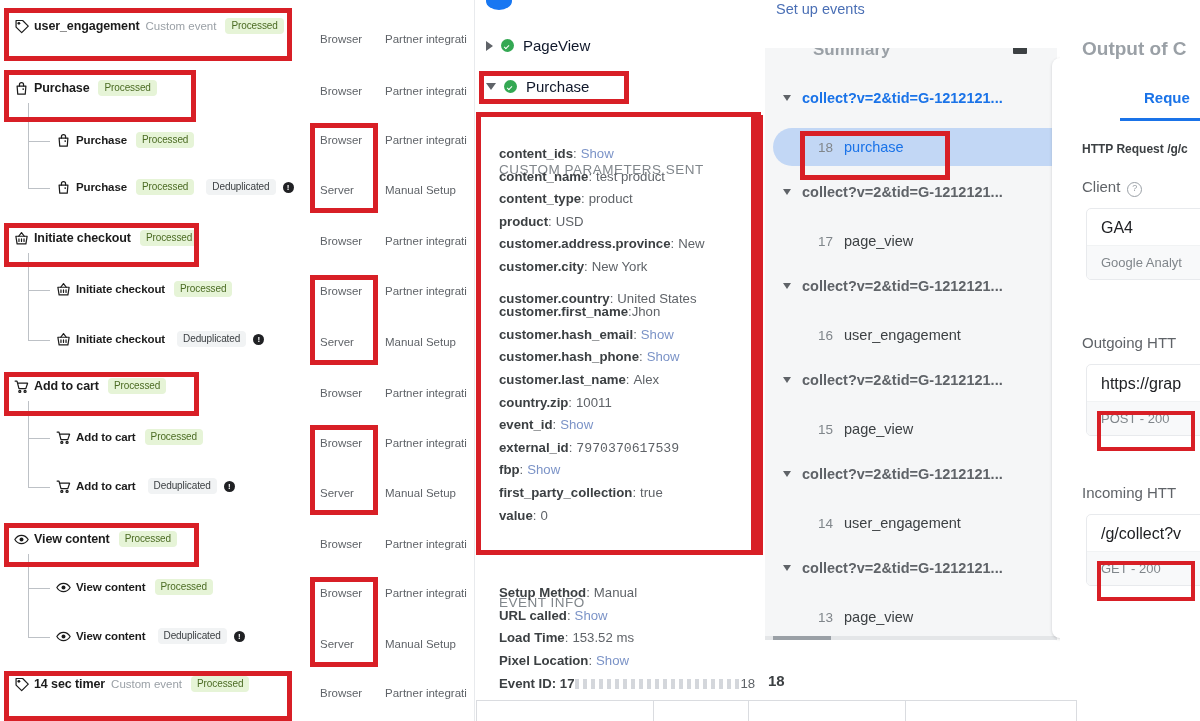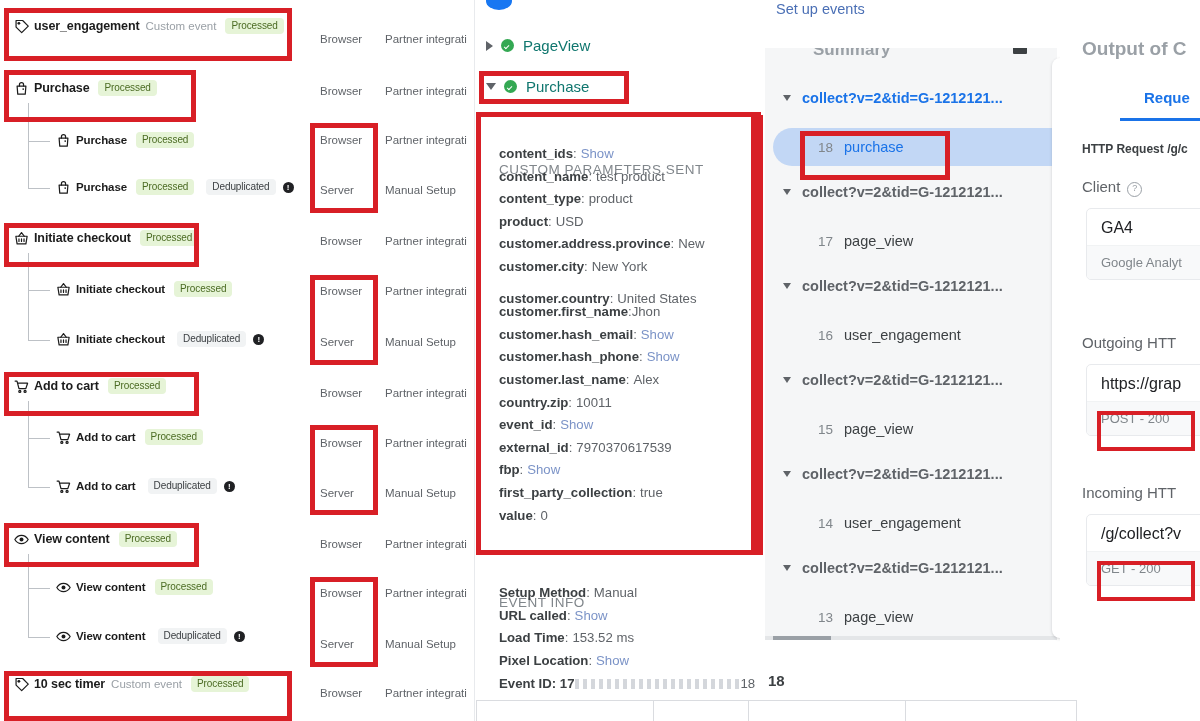--- a/index.html
+++ b/index.html
@@ -130,21 +130,21 @@
   }
   .check-ok{
     width:13px;height:13px;border-radius:50%;background:#34a853;
     margin-right:9px;flex:0 0 auto;position:relative;
   }
   .check-ok:after{
     content:"";position:absolute;left:3.2px;top:5.6px;width:4px;height:1.8px;
     border-left:1.6px solid #fff;border-bottom:1.6px solid #fff;
     transform:rotate(-45deg);
   }
-  .fb-event-name{font-size:15px;color:#0f766e;}
+  .fb-event-name{font-size:15px;color:#0f172a;}
 
   .section-title{
     position:absolute;font-size:13.5px;color:#80868b;letter-spacing:.5px;margin-top:44px;
   }
   .param-line{
     font-size:13.2px;line-height:22.6px;color:#5f6368;white-space:nowrap;
   }
   .param-key{font-weight:bold;color:#3c4043;}
   .param-show{color:#7b93c7;margin-left:4px;}
   .param-val{color:#5f6368;}
@@ -385,21 +385,21 @@
       <span class="badge-dedup">Deduplicated</span>
       <span class="info-dot">!</span>
     </div>
     <div class="ev-row" style="left: 14px; top: 676px;">
       <span class="ev-icon">
         <svg viewBox="0 0 16 16" width="15" height="15">
           <path stroke="#1c1c1c" stroke-width="1.3" fill="none" stroke-linejoin="round" stroke-linecap="round" d="M9.2 1.6H2.2v7l6 6 7-7z"></path>
           <circle cx="5.2" cy="4.6" r="1.5" fill="#1c1c1c" stroke="none"></circle>
         </svg>
       </span>
-      <span class="ev-name">10 sec timer</span>
+      <span class="ev-name">14 sec timer</span>
       <span class="ev-type">Custom event</span>
       <span class="badge-processed">Processed</span>
     </div>
     <div class="tree-v" style="left: 28px; top: 103px; height: 85px;"></div>
     <div class="tree-h" style="left: 28px; top: 141px; width: 22px;"></div>
     <div class="tree-h" style="left: 28px; top: 188px; width: 22px;"></div>
     <div class="tree-v" style="left: 28px; top: 253px; height: 87px;"></div>
     <div class="tree-h" style="left: 28px; top: 290px; width: 22px;"></div>
     <div class="tree-h" style="left: 28px; top: 340px; width: 22px;"></div>
     <div class="tree-v" style="left: 28px; top: 401px; height: 86px;"></div>
@@ -579,21 +579,21 @@
 <div class="param-line" style="position: absolute; left: 499px; top: 210.8px;"><span class="param-key">product</span>:<span class="param-val" style="margin-left: 4px;">USD</span></div>
 <div class="param-line" style="position: absolute; left: 499px; top: 233.4px;"><span class="param-key">customer.address.province</span>:<span class="param-val" style="margin-left: 4px;">New</span></div>
 <div class="param-line" style="position: absolute; left: 499px; top: 256px;"><span class="param-key">customer.city</span>:<span class="param-val" style="margin-left: 4px;">New York</span></div>
 <div class="param-line" style="position: absolute; left: 499px; top: 288px;"><span class="param-key">customer.country</span>:<span class="param-val" style="margin-left: 4px;">United States</span></div>
 <div class="param-line" style="position: absolute; left: 499px; top: 301.2px;"><span class="param-key">customer.first_name</span>:<span class="param-val" style="">Jhon</span></div>
 <div class="param-line" style="position: absolute; left: 499px; top: 323.8px;"><span class="param-key">customer.hash_email</span>:<span class="param-show" style="margin-left: 4px;">Show</span></div>
 <div class="param-line" style="position: absolute; left: 499px; top: 346.4px;"><span class="param-key">customer.hash_phone</span>:<span class="param-show" style="margin-left: 4px;">Show</span></div>
 <div class="param-line" style="position: absolute; left: 499px; top: 369px;"><span class="param-key">customer.last_name</span>:<span class="param-val" style="margin-left: 4px;">Alex</span></div>
 <div class="param-line" style="position: absolute; left: 499px; top: 391.6px;"><span class="param-key">country.zip</span>:<span class="param-val" style="margin-left: 4px; text-align: center;">10011</span></div>
 <div class="param-line" style="position: absolute; left: 499px; top: 414.2px;"><span class="param-key">event_id</span>:<span class="param-show" style="margin-left: 4px;">Show</span></div>
-<div class="param-line" style="position: absolute; left: 499px; top: 436.8px;"><span class="param-key">external_id</span>:<span class="param-val" style="margin-left: 4px;">7970370617539</span></div>
+<div class="param-line" style="position: absolute; left: 499px; top: 436.8px;"><span class="param-key">external_id</span>:<span class="param-val" style="margin-left: 4px; font-family: Liberation Mono, monospace;">7970370617539</span></div>
 <div class="param-line" style="position: absolute; left: 499px; top: 459.4px;"><span class="param-key">fbp</span>:<span class="param-show" style="margin-left: 4px;">Show</span></div>
 <div class="param-line" style="position: absolute; left: 499px; top: 482px;"><span class="param-key">first_party_collection</span>:<span class="param-val" style="margin-left: 4px;">true</span></div>
 <div class="param-line" style="position: absolute; left: 499px; top: 504.6px;"><span class="param-key">value</span>:<span class="param-val" style="margin-left: 4px;">0</span></div>
 <div class="section-title" style="left: 499px; top: 551px;">EVENT INFO</div>
 <div class="param-line" style="position: absolute; left: 499px; top: 582px;"><span class="param-key">Setup Method</span>:<span class="param-val" style="margin-left: 4px;">Manual</span></div>
 <div class="param-line" style="position: absolute; left: 499px; top: 604.6px;"><span class="param-key">URL called</span>:<span class="param-show" style="margin-left: 4px;">Show</span></div>
 <div class="param-line" style="position: absolute; left: 499px; top: 627.2px;"><span class="param-key">Load Time</span>:<span class="param-val" style="margin-left: 4px;">153.52 ms</span></div>
 <div class="param-line" style="position: absolute; left: 499px; top: 649.8px;"><span class="param-key">Pixel Location</span>:<span class="param-show" style="margin-left: 4px;">Show</span></div>
 <div class="param-line" style="position: absolute; left: 499px; top: 673px;"><span class="param-key">Event ID: 17</span><span style="display: inline-block; width: 166px; height: 10px; position: relative; top: 1px; opacity: 0.6; background: repeating-linear-gradient(to right, rgb(183, 188, 196) 0px, rgb(183, 188, 196) 4px, transparent 4px, transparent 8px);"></span><span>18</span></div>
 

